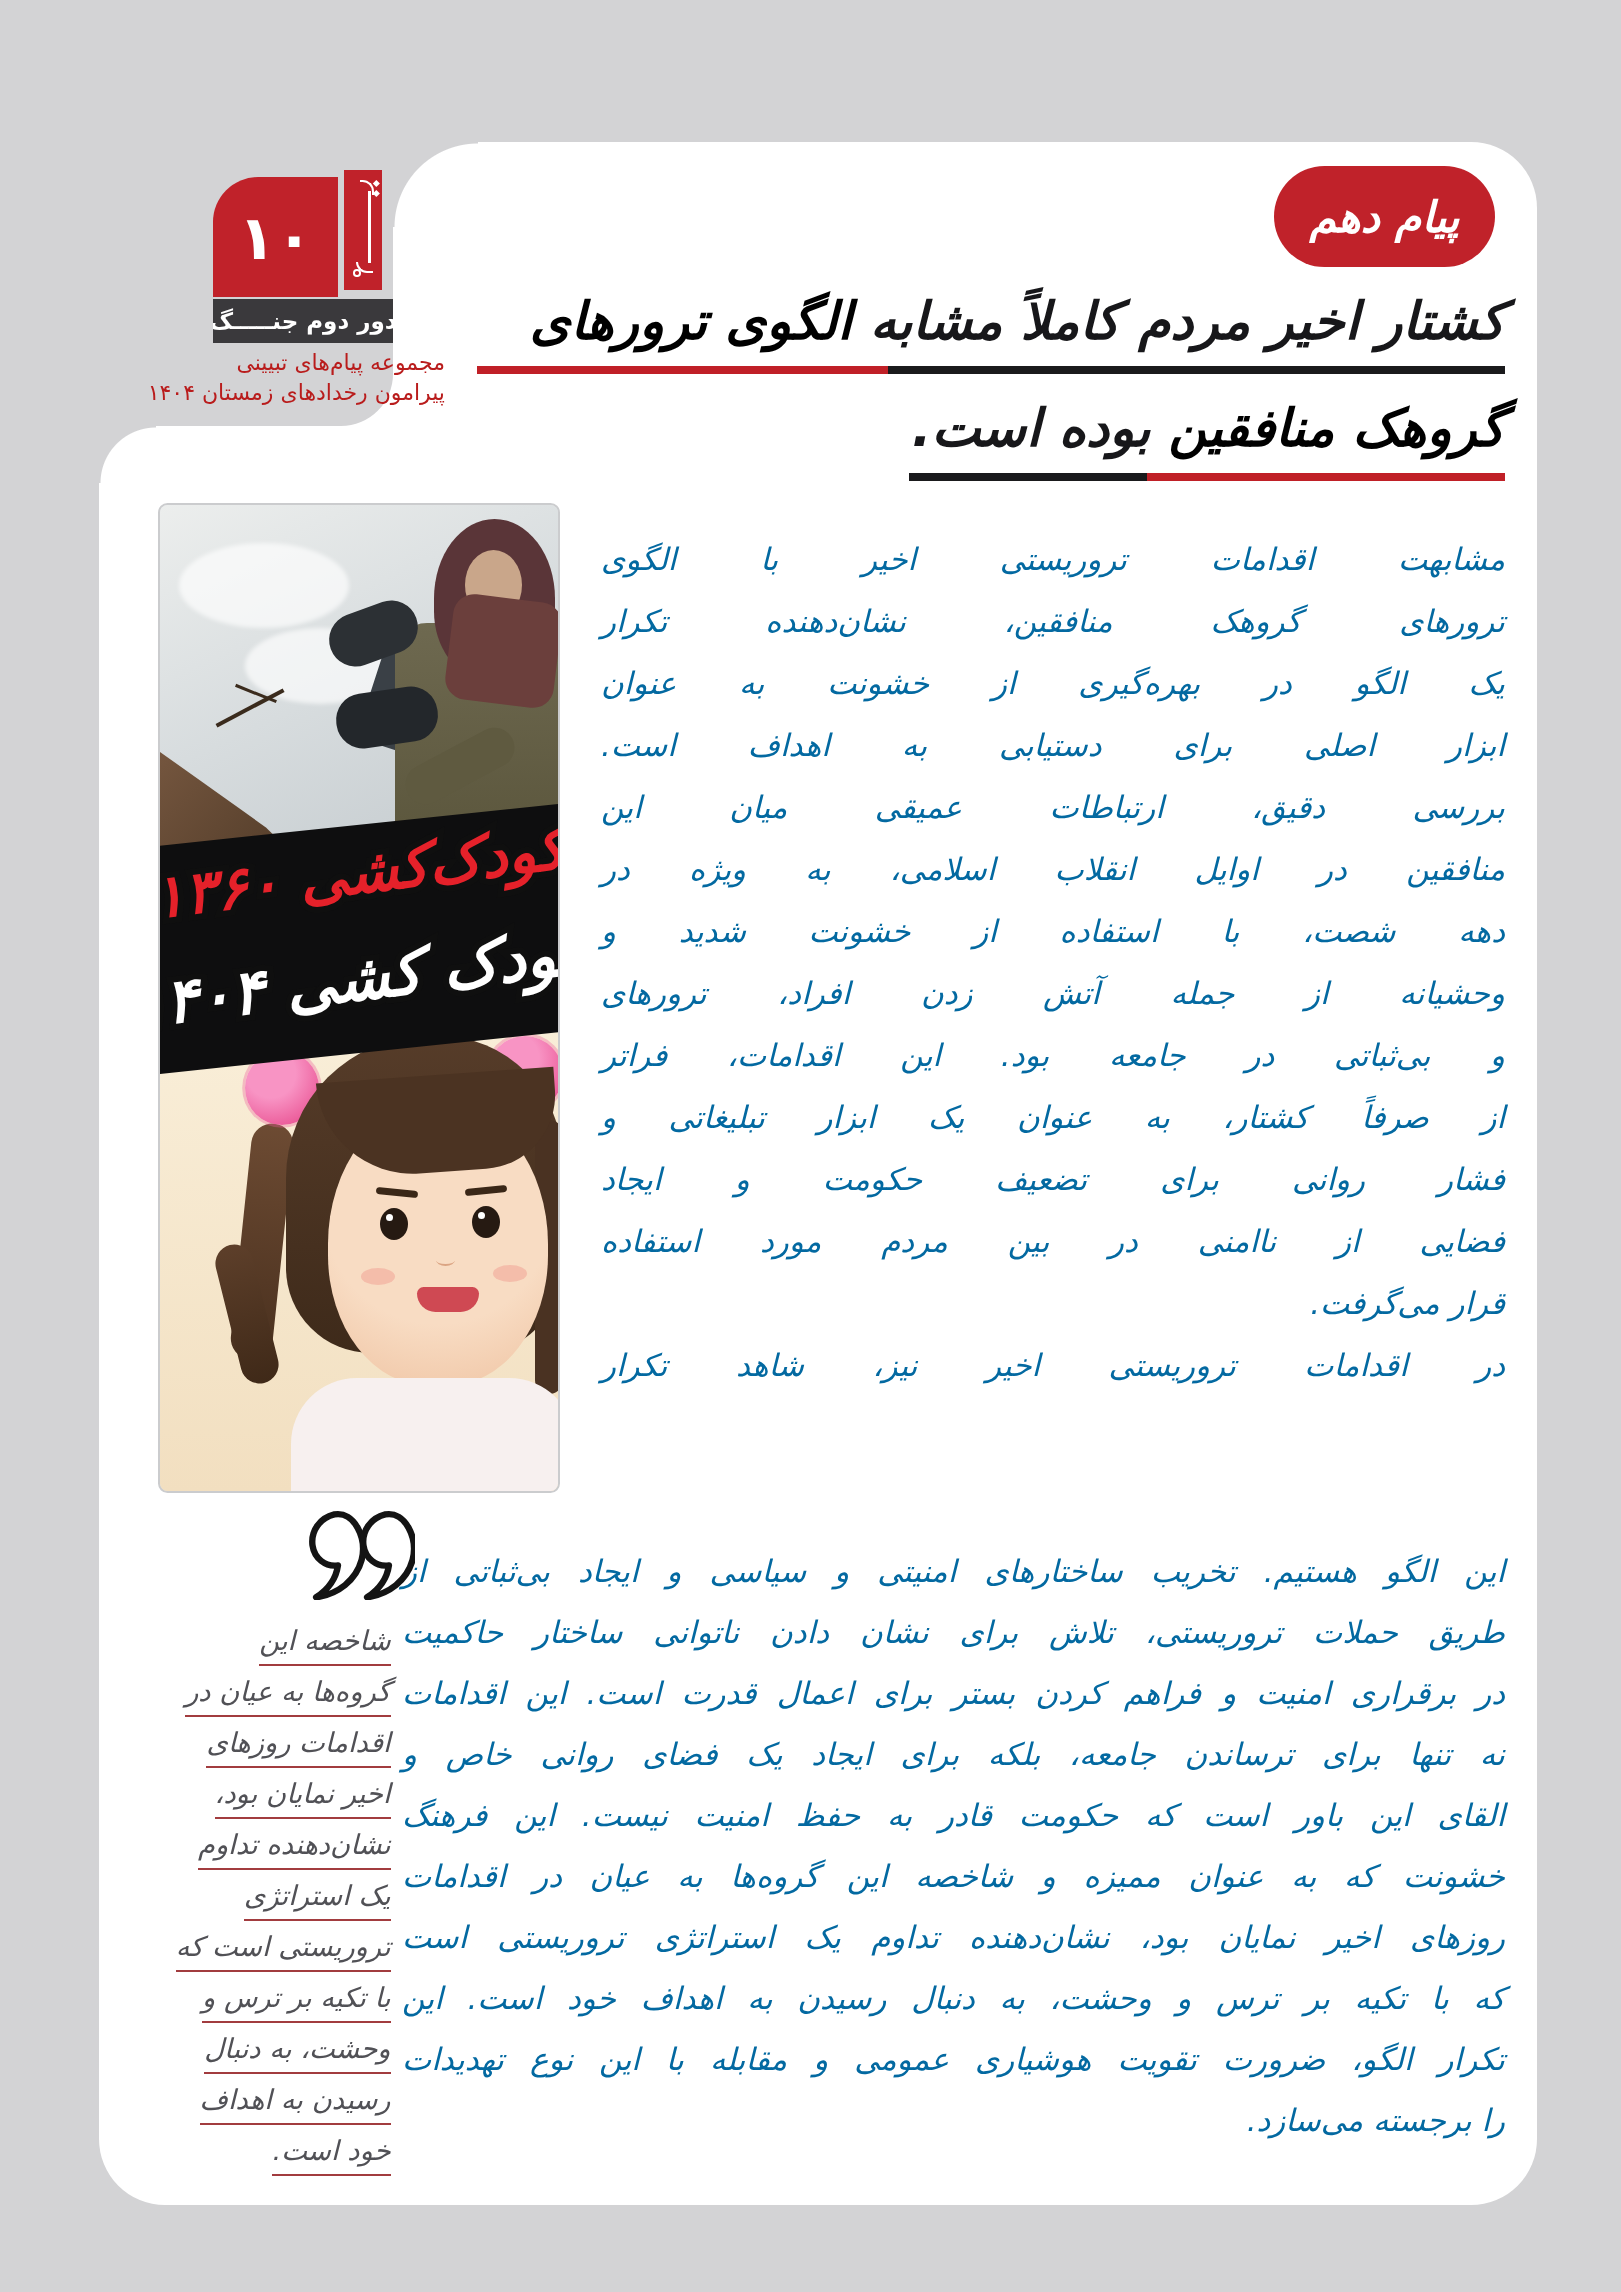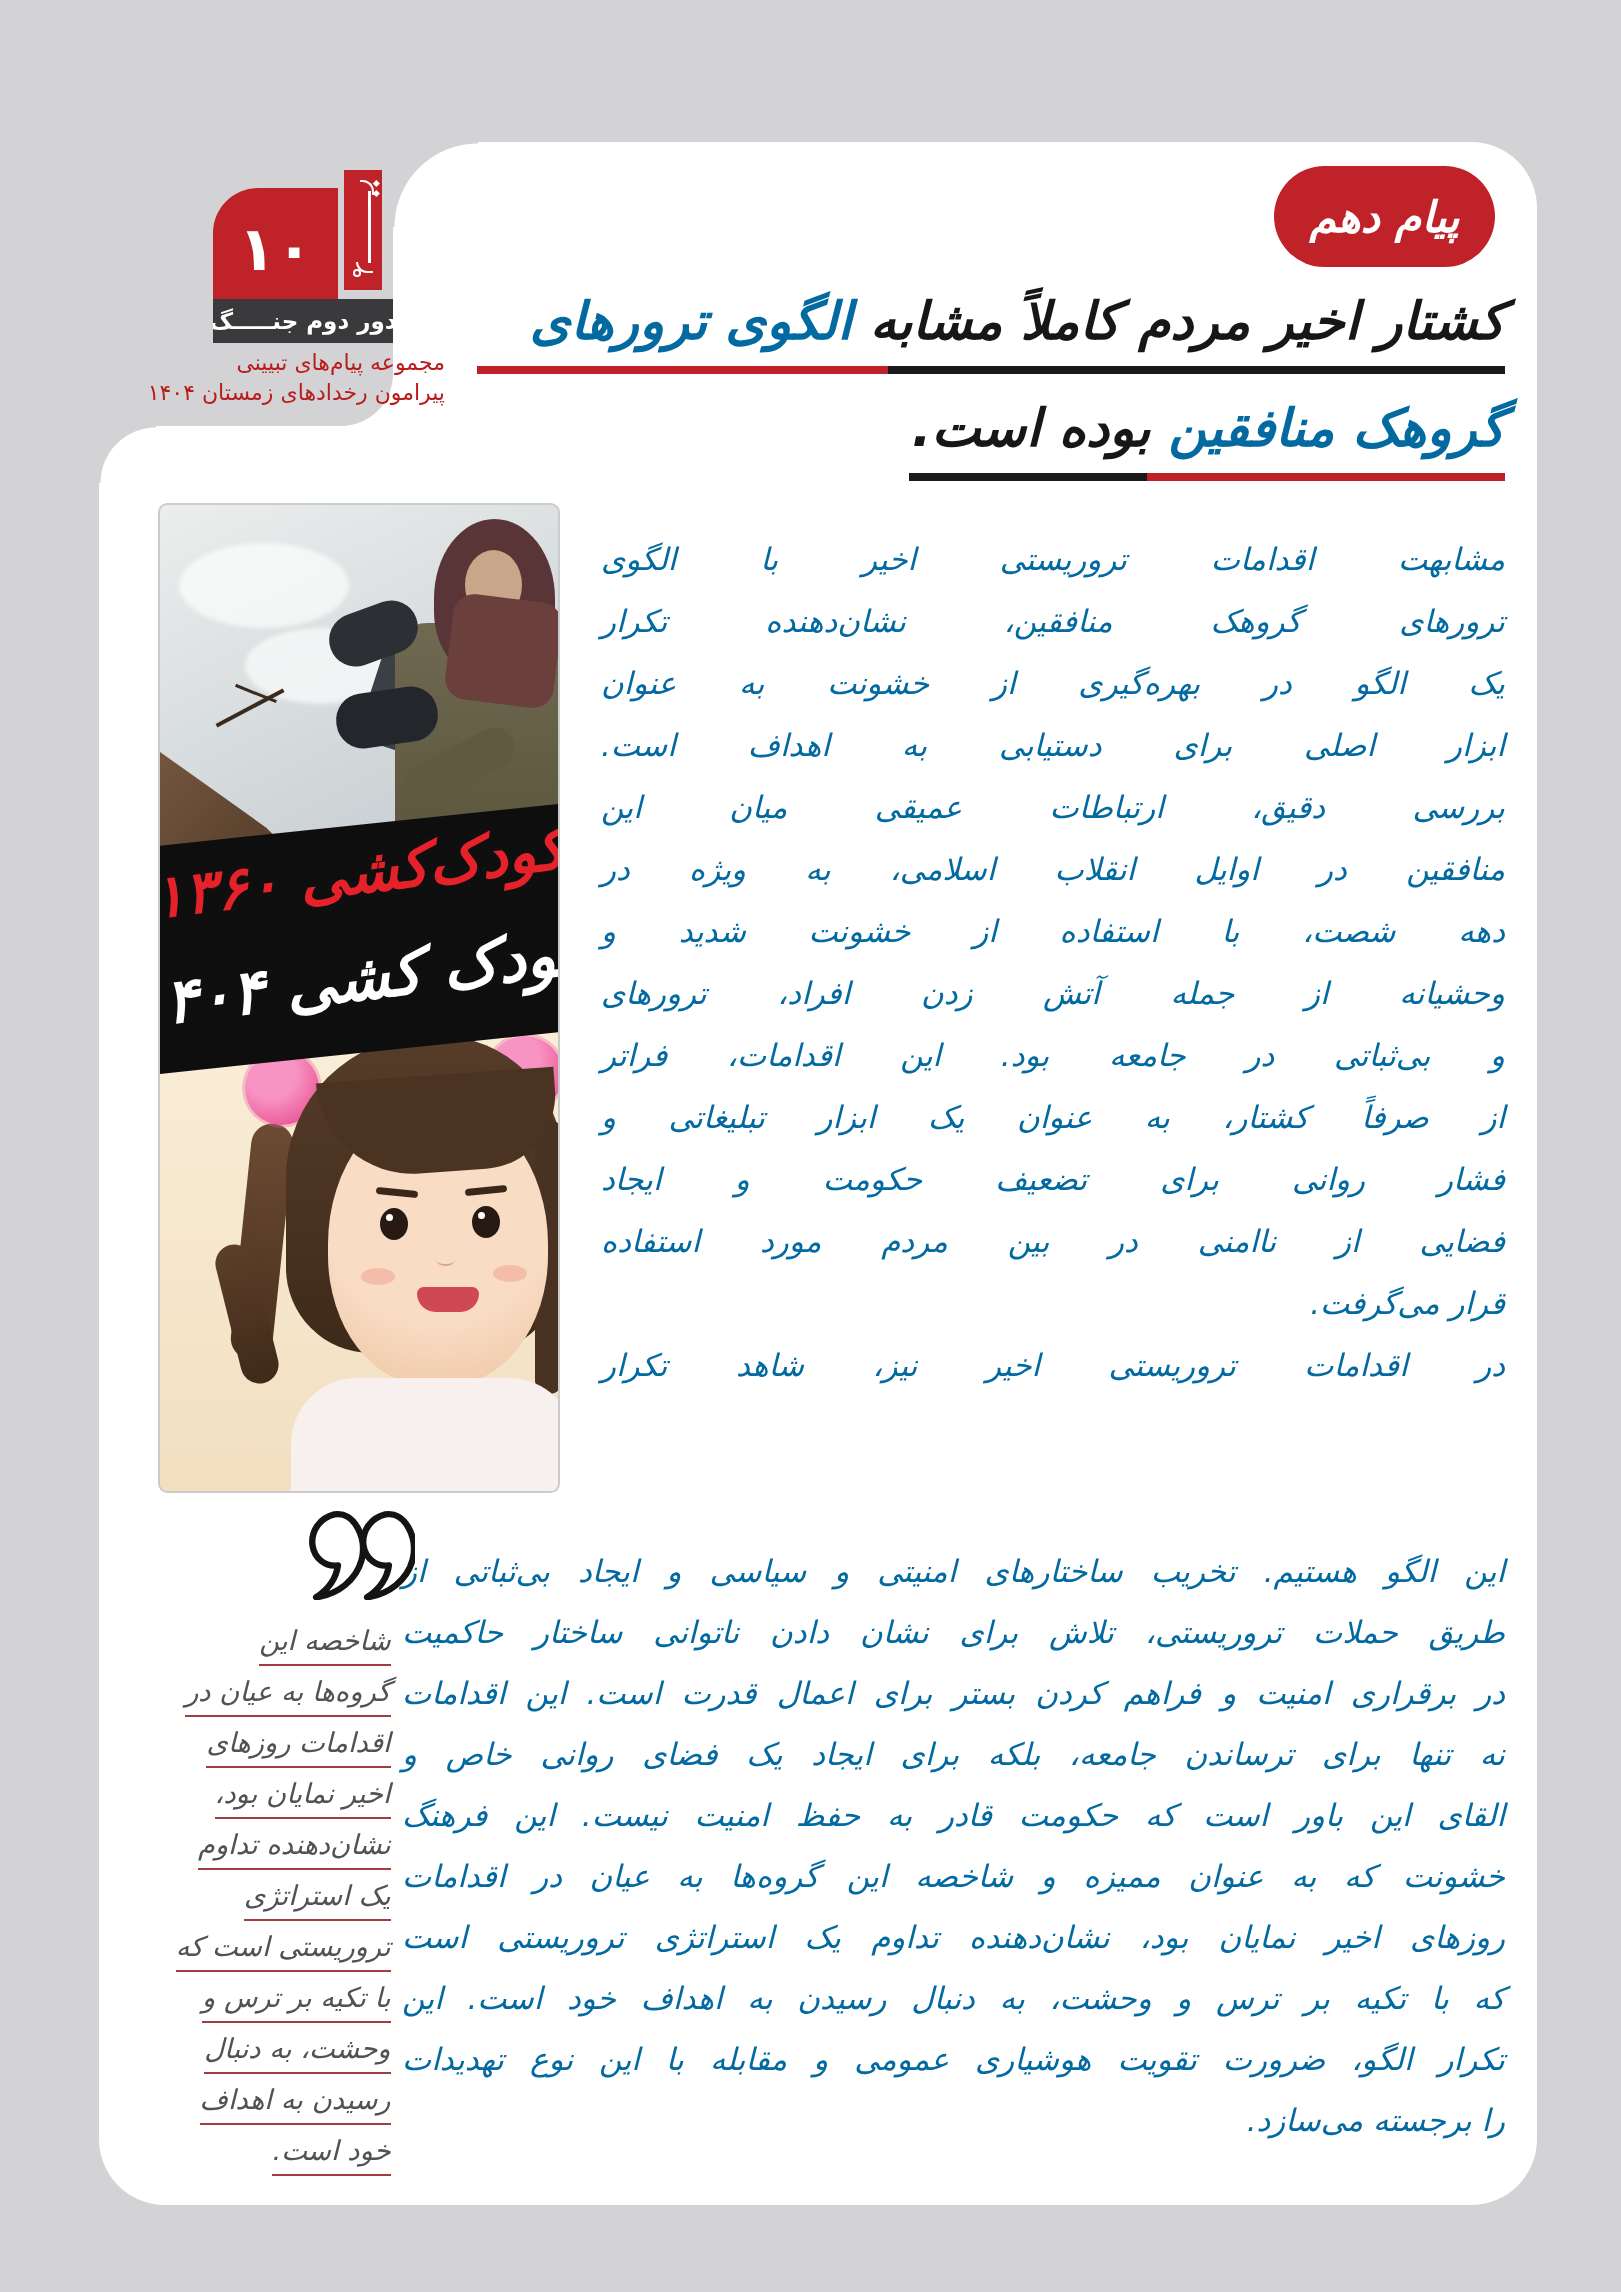--- a/index.html
+++ b/index.html
@@ -15,21 +15,21 @@
   .sheet { position:absolute; left:99px; top:142px; width:1438px; height:2063px;
            background:#ffffff; border-radius:66px; }
   .gray-panel { position:absolute; left:0; top:0; width:393px; height:426px;
                 background:#d3d3d5; border-bottom-right-radius:52px; }
   .corner-fix-1 { position:absolute; left:393px; top:142px; width:85px; height:85px;
       background:radial-gradient(circle 85px at 100% 100%, rgba(0,0,0,0) 0 83px, #d3d3d5 84px); }
   .corner-fix-2 { position:absolute; left:99px; top:426px; width:57px; height:57px;
       background:radial-gradient(circle 57px at 100% 100%, rgba(0,0,0,0) 0 55px, #d3d3d5 56px); }
 
   
-  .num-box { position:absolute; left:213px; top:188px; width:125px; height:120px;
+  .num-box { position:absolute; left:213px; top:177px; width:125px; height:120px;
              background:#c0222a; border-radius:45px 0 0 0;
              color:#fff; font-size:61px; font-weight:bold;
              display:flex; align-items:center; justify-content:center;text-align:right; }
   .logo-strip { position:absolute; left:344px; top:170px; width:38px; height:120px; background:#c0222a; }
   .lg-arc { position:absolute; right:8.5px; top:9.5px; width:14px; height:15px;
             border:2.8px solid #fff; border-left:none; border-bottom:none; border-radius:0 11.4px 0 0; }
   .lg-dot { position:absolute; width:4.7px; height:4.7px; background:#fff; transform:rotate(45deg); }
   .lg-stem { position:absolute; right:11.4px; top:21px; width:2.8px; height:72px; background:#fff; }
   .lg-hook { position:absolute; right:9.5px; bottom:17px; width:17px; height:11.4px;
              border:2.8px solid #fff; border-top:none; border-right:none; border-radius:0 0 0 11.4px; }
@@ -42,21 +42,21 @@
   .sub1 { top:350px; } .sub2 { top:380px; }
 
   
   .badge { position:absolute; left:1175px; top:24px; width:221px; height:101px;
            background:#c0222a; border-radius:51px; color:#fff; font-weight:bold; font-size:43px;
            display:flex; align-items:center; justify-content:center; }
 
   
   .headline { position:absolute; right:32px; top:140px; width:1028px; text-align:right; }
   .hl { font-weight:bold; line-height:78px; font-size:52px; white-space:nowrap; color:#17171a; }
-  .hl .red { color:#0369a1; }
+  .hl .red { color:#000000; }
   .rule1 { width:1028px; height:8.5px; margin-top:5.7px;
            background:linear-gradient(to left, #1a1a1c 0 60%, #c02027 60%); }
   .line2 { margin-top:15px; }
   .rule2 { width:596px; height:8.5px; margin-top:5.7px;
            background:linear-gradient(to left, #c02027 0 60%, #1a1a1c 60%); }
 
   
   .col-narrow { position:absolute; right:32px; top:386px; width:904px; }
   .col-wide   { position:absolute; right:32px; top:1399px; width:1103px; }
   .bl { font-size:31px; color:#0369a1; line-height:62px; height:62px; white-space:nowrap; }

